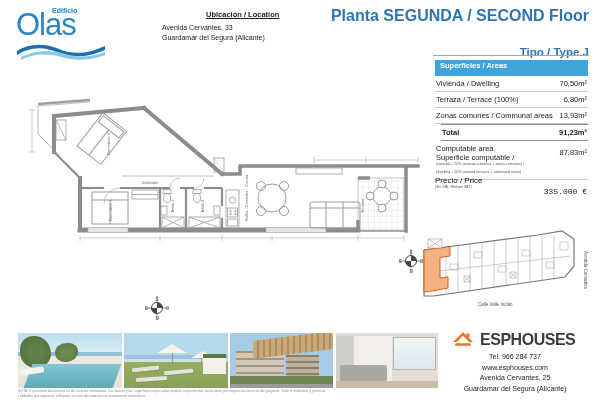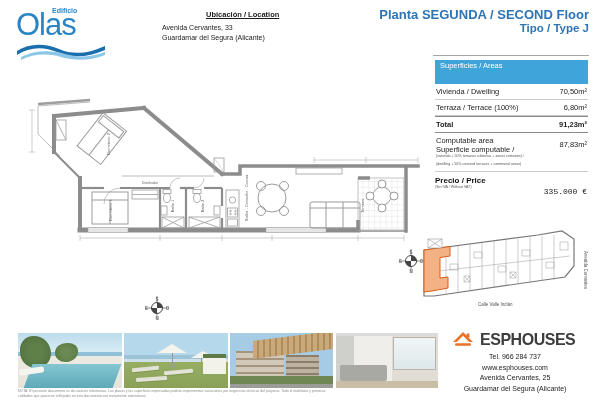--- a/index.html
+++ b/index.html
@@ -9,35 +9,35 @@
   
   #logo{position:absolute;left:12px;top:5px;width:100px;height:56px;}
   #logo .edificio{position:absolute;left:40px;top:2px;font-size:7px;font-weight:bold;color:#2a85c5;}
   #logo .olas{position:absolute;left:4px;top:2px;font-size:31px;font-weight:normal;color:#2a85c5;letter-spacing:-1px;}
   #logo svg{position:absolute;left:4px;top:36px;}
 
   #location{position:absolute;left:162px;top:9px;font-size:7px;line-height:1.55;color:#1a1a1a;}
   #location .loc-title{font-size:7.5px;font-weight:bold;text-decoration:underline;margin-bottom:2px;padding-left:44px;}
 
   #plan-title{position:absolute;right:11px;top:7px;text-align:right;color:#2E74B5;font-weight:bold;}
-  #plan-title .t1{font-size:13px;}
-  #plan-title .t2{font-size:11.5px;margin-top:0;}
+  #plan-title .t1{font-size:16px;}
+  #plan-title .t2{font-size:11.5px;margin-top:21px;}
   #title-rule{position:absolute;left:433px;top:55px;width:156px;border-top:1px solid #a6a6a6;}
 
   
   #areas{position:absolute;left:435px;top:60px;width:153px;font-size:7.5px;}
-  #areas .thead{background:#3EA4DA;color:#fff;font-weight:normal;height:24px;line-height:12px;padding-left:5px;}
+  #areas .thead{background:#3EA4DA;color:#fff;font-weight:bold;height:16px;line-height:12px;padding-left:5px;}
   .trow{position:relative;padding:3px 0 3px 1px;border-bottom:1px solid #c9c9c9;}
   .trow .val{position:absolute;right:1px;top:3px;}
-  .trow.total{font-weight:bold;border-top:1px solid #8a8a8a;border-bottom:1px solid #8a8a8a;}
+  .trow.total{font-weight:bold;border-top:1px solid #8a8a8a;border-bottom:1px solid #8a8a8a;margin-left:6px;}
   .trow.comp{border-bottom:1px solid #c9c9c9;padding-bottom:2px;}
   .trow.comp .val{top:7px;}
   .tiny{font-size:6px;transform:scale(0.6);transform-origin:left top;white-space:nowrap;color:#555;line-height:1.25;}
   #price{position:absolute;left:435px;top:176px;width:153px;font-size:8px;}
-  #price .plabel{font-weight:bold;color:#111;}
+  #price .plabel{font-weight:normal;color:#111;}
   #price .pval{position:absolute;right:1px;top:11px;font-size:8px;font-family:Liberation Mono, monospace;}
 
   
   #floorplan{position:absolute;left:26px;top:94px;width:404px;height:152px;}
   .compass{position:absolute;width:26px;height:26px;}
   #compass-mid{left:144px;top:295px;}
   #compass-site{left:398px;top:248px;}
 
   
   #siteplan{position:absolute;left:420px;top:226px;width:170px;height:90px;}
@@ -114,20 +114,24 @@
   <div id="areas">
     <div class="thead">Superficies / Areas</div>
     <div class="trow">
       <span>Vivienda / Dwelling</span>
       <span class="val">70,50m²</span>
     </div>
     <div class="trow">
       <span>Terraza / Terrace (100%)</span>
       <span class="val">6,80m²</span>
     </div>
+    <div class="trow">
+      <span>Zonas comunes / Communal areas</span>
+      <span class="val">13,93m²</span>
+    </div>
     <div class="trow total">
       <span>Total</span>
       <span class="val">91,23m²</span>
     </div>
     <div class="trow comp">
       <div>Computable area</div>
       <div>Superficie computable /</div>
       <div class="tiny">(vivienda + 50% terrazas cubiertas + zonas comunes) /</div>
       <div class="tiny">(dwelling + 50% covered terraces + communal areas)</div>
       <span class="val">87,83m²</span>

